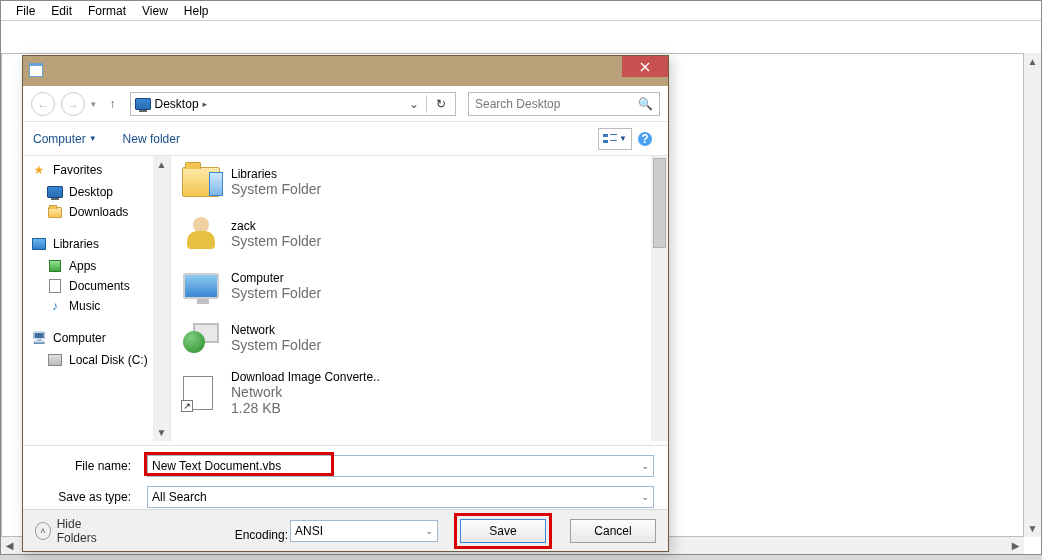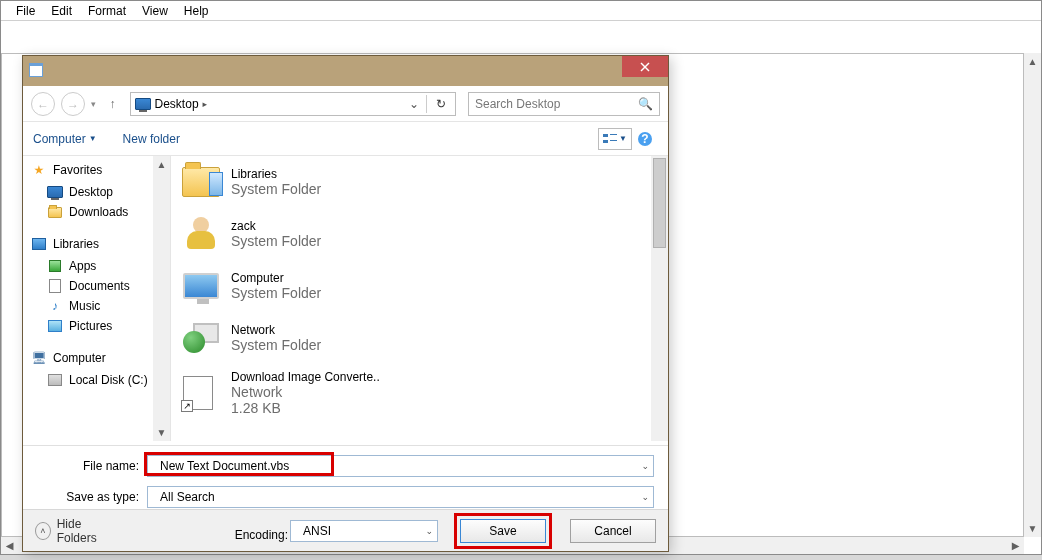--- a/index.html
+++ b/index.html
@@ -87,24 +87,24 @@
   .monitor::after { content:""; position:absolute; left:12px; bottom:-7px; width:12px; height:5px; background:#c0c0c0; }
   .globe-mon { width:36px; height:30px; position:relative; }
   .globe-mon .mon { width:26px; height:20px; background:#e8e8e8; border:2px solid #c0c0c0; position:absolute; right:0; top:0; }
   .globe-mon .globe { width:22px; height:22px; background:radial-gradient(circle at 35% 30%, #7fd07f, #2a8a2a); border-radius:50%; position:absolute; left:0; bottom:0; }
   .shortcut { width:36px; height:34px; position:relative; }
   .shortcut .page { width:30px; height:34px; background:#fff; border:1px solid #8a8a8a; }
   .shortcut .arr { position:absolute; left:-2px; bottom:-2px; width:12px; height:12px; background:#fff; border:1px solid #7a7a7a; display:flex; align-items:center; justify-content:center; font-size:9px; }
 
   
   .dlg-form { position:absolute; left:0; right:0; bottom:42px; height:64px; border-top:1px solid #e0e0e0; background:#fff; padding:8px 14px 0 14px; display:grid; grid-template-columns: 110px 1fr; row-gap:6px; align-items:center; }
-  .dlg-form label { text-align:right; padding-right:8px; }
+  .dlg-form label { text-align:right; padding-right:16px; }
   .filename-wrap { position:relative; }
   .filename-hl { position:absolute; left:-3px; top:-3px; right:-3px; bottom:-3px; border:3px solid #d80000; pointer-events:none; width:190px; height:24px; }
-  .combo { width:100%; height:22px; border:1px solid #9fb9d4; background:#fff; display:flex; align-items:center; padding:0 12px; position:relative; }
+  .combo { width:100%; height:22px; border:1px solid #9fb9d4; background:#fff; display:flex; align-items:center; padding:0 4px; position:relative; }
   .combo .dd { position:absolute; right:4px; font-size:9px; color:#555; }
   .combo.small { width:148px; }
 
   
   .dlg-buttons { position:absolute; left:0; right:0; bottom:0; height:42px; background:#f0f0f0; border-top:1px solid #d8d8d8; display:flex; align-items:center; padding:0 12px; }
   .hide-folders { display:flex; align-items:center; gap:6px; color:#333; }
   .chev-circle { width:18px; height:18px; border:1px solid #9a9a9a; border-radius:50%; display:flex; align-items:center; justify-content:center; font-size:9px; color:#555; }
   .enc-wrap { margin-left:120px; display:flex; align-items:flex-end; gap:2px; }
   .btn { width:86px; height:24px; border:1px solid #a0a0a0; background:linear-gradient(#fdfdfd,#e8e8e8); display:flex; align-items:center; justify-content:center; }
   .btn.save { border:1px solid #3a87d4; }
@@ -231,26 +231,20 @@
           <div class="tree-item">
               <span class="ico">
                 <span class="doc-ico"></span>
               </span>
               <span>Documents</span>
             </div>
           <div class="tree-item">
               <span class="ico music-ico">♪</span>
               <span>Music</span>
             </div>
-          <div class="tree-item">
-              <span class="ico">
-                <span class="pic-ico"></span>
-              </span>
-              <span>Pictures</span>
-            </div>
         </div>
         <div class="tree-group">
           <div class="tree-head">
               <span class="ico comp-ico">🖥</span>
               <span>Computer</span>
             </div>
           <div class="tree-item">
               <span class="ico">
                 <span class="disk-ico"></span>
               </span>

